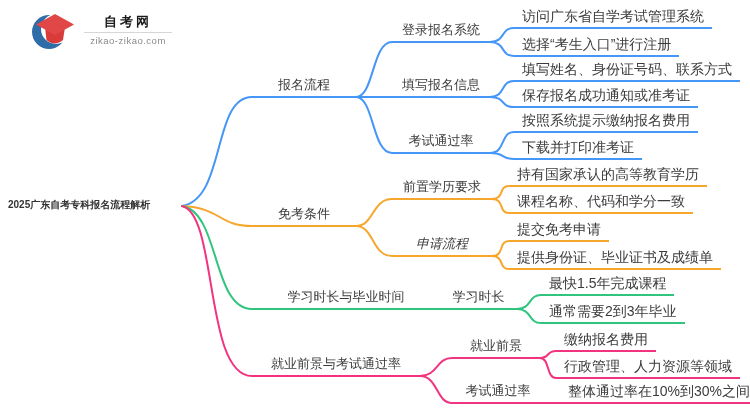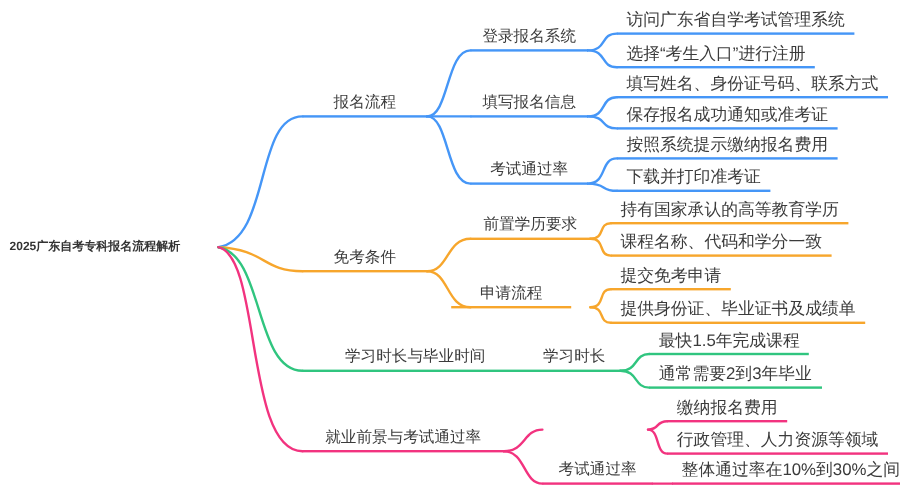--- a/index.html
+++ b/index.html
@@ -55,46 +55,60 @@
     <path d="M517,309 C532,309 528,323 541,323" stroke="#30C57F"></path>
 
     <path d="M182,206 C218,214 204,376 252,376" stroke="#F2337F"></path>
     <path d="M420,376 C438,376 436,358 452,358" stroke="#F2337F"></path>
     <path d="M420,376 C438,376 436,403 452,403" stroke="#F2337F"></path>
     <path d="M540,358 C550,358 546,351 556,351" stroke="#F2337F"></path>
     <path d="M540,358 C550,358 546,378 556,378" stroke="#F2337F"></path>
     <path d="M544,403 L560,403" stroke="#F2337F"></path>
   </svg>
 
+  <div class="logo">
+    <svg width="48" height="44" viewBox="0 0 48 44">
+      <circle cx="21" cy="24" r="17" fill="#2E6DA8"></circle>
+      <circle cx="28" cy="21" r="15" fill="#ffffff"></circle>
+      <path d="M17,19 L37,19 L35,32 C30,36.5 23,36.5 18.5,32 Z" fill="#D93B3B"></path>
+      <polygon points="27,6 46,16.5 27,27 8,16.5" fill="#E14747"></polygon>
+    </svg>
+    <div class="logo-text">
+      <div class="logo-title">自考网</div>
+      <div class="logo-divider"></div>
+      <div class="logo-domain">zikao-zikao.com</div>
+    </div>
+  </div>
 
   <div class="root">2025广东自考专科报名流程解析</div>
 
   <div class="node lvl" style="left: 252px; top: 76px; width: 104px; border-bottom-color: rgb(69, 150, 247);">报名流程</div>
   <div class="node lvl" style="left: 392px; top: 21px; width: 98px; border-bottom-color: rgb(69, 150, 247);">登录报名系统</div>
   <div class="node lvl" style="left: 392px; top: 76px; width: 98px; border-bottom-color: rgb(69, 150, 247);">填写报名信息</div>
   <div class="node lvl" style="left: 392px; top: 132px; width: 98px; border-bottom-color: rgb(69, 150, 247);">考试通过率</div>
   <div class="node leaf" style="left: 514px; top: 7px; border-bottom-color: rgb(69, 150, 247);">访问广东省自学考试管理系统</div>
   <div class="node leaf" style="left: 514px; top: 35px; border-bottom-color: rgb(69, 150, 247);">选择“考生入口”进行注册</div>
   <div class="node leaf" style="left: 514px; top: 60px; border-bottom-color: rgb(69, 150, 247);">填写姓名、身份证号码、联系方式</div>
   <div class="node leaf" style="left: 514px; top: 86px; border-bottom-color: rgb(69, 150, 247);">保存报名成功通知或准考证</div>
   <div class="node leaf" style="left: 514px; top: 111px; border-bottom-color: rgb(69, 150, 247);">按照系统提示缴纳报名费用</div>
   <div class="node leaf" style="left: 514px; top: 138px; border-bottom-color: rgb(69, 150, 247); text-align: center;">下载并打印准考证</div>
 
   <div class="node lvl" style="left: 252px; top: 205px; width: 104px; border-bottom-color: rgb(247, 166, 44);">免考条件</div>
   <div class="node lvl" style="left: 392px; top: 178px; width: 100px; border-bottom-color: rgb(247, 166, 44);">前置学历要求</div>
-  <div class="node lvl" style="left: 376px; top: 235px; width: 100px; border-bottom-color: rgb(247, 166, 44);">申请流程</div>
+  <div class="node lvl" style="left: 392px; top: 235px; width: 100px; border-bottom-color: rgb(247, 166, 44); font-style: italic;">申请流程</div>
   <div class="node leaf" style="left: 509px; top: 165px; border-bottom-color: rgb(247, 166, 44);">持有国家承认的高等教育学历</div>
   <div class="node leaf" style="left: 509px; top: 192px; border-bottom-color: rgb(247, 166, 44);">课程名称、代码和学分一致</div>
   <div class="node leaf" style="left: 509px; top: 220px; border-bottom-color: rgb(247, 166, 44);">提交免考申请</div>
   <div class="node leaf" style="left: 509px; top: 248px; border-bottom-color: rgb(247, 166, 44);">提供身份证、毕业证书及成绩单</div>
 
   <div class="node lvl" style="left: 252px; top: 288px; width: 188px; border-bottom-color: rgb(48, 197, 127);">学习时长与毕业时间</div>
   <div class="node lvl" style="left: 440px; top: 288px; width: 77px; border-bottom-color: rgb(48, 197, 127);">学习时长</div>
   <div class="node leaf" style="left: 541px; top: 274px; border-bottom-color: rgb(48, 197, 127);">最快1.5年完成课程</div>
   <div class="node leaf" style="left: 541px; top: 302px; border-bottom-color: rgb(48, 197, 127);">通常需要2到3年毕业</div>
 
   <div class="node lvl" style="left: 252px; top: 355px; width: 168px; border-bottom-color: rgb(242, 51, 127);">就业前景与考试通过率</div>
+  <div class="node lvl" style="left: 452px; top: 337px; width: 88px; border-bottom-color: rgb(242, 51, 127);">就业前景</div>
   <div class="node lvl" style="left: 452px; top: 382px; width: 92px; border-bottom-color: rgb(242, 51, 127);">考试通过率</div>
   <div class="node leaf" style="left: 556px; top: 330px; border-bottom-color: rgb(242, 51, 127);">缴纳报名费用</div>
   <div class="node leaf" style="left: 556px; top: 357px; border-bottom-color: rgb(242, 51, 127);">行政管理、人力资源等领域</div>
   <div class="node leaf" style="left: 560px; top: 382px; border-bottom-color: rgb(242, 51, 127);">整体通过率在10%到30%之间</div>
 
 </div>
 
 </body></html>

